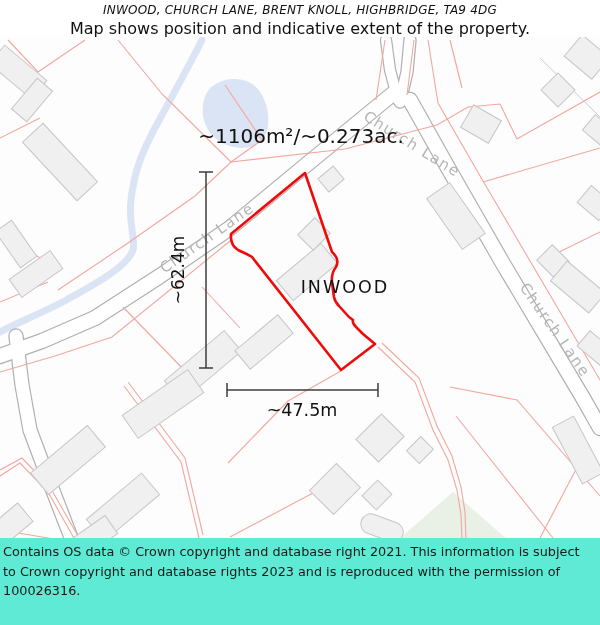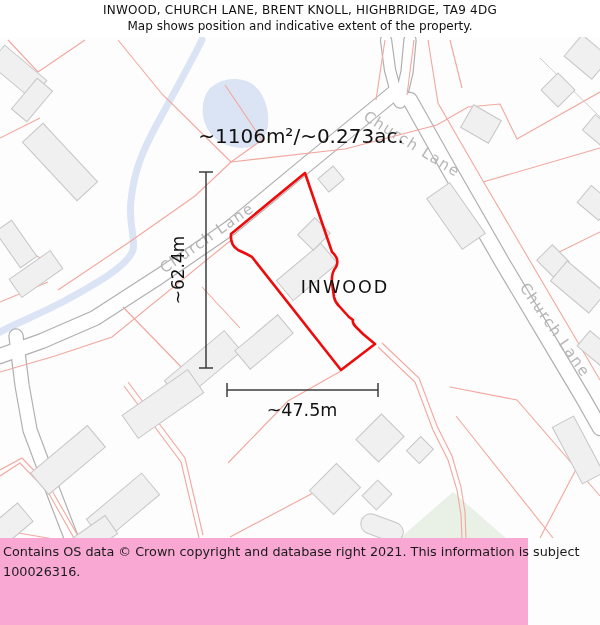--- a/index.html
+++ b/index.html
@@ -5,29 +5,29 @@
   html,body{margin:0;padding:0;}
   body{
     width:600px;height:625px;position:relative;overflow:hidden;
     background:#ffffff;
     font-family:"DejaVu Sans","Liberation Sans",sans-serif;
   }
   .header{
     position:absolute;top:0;left:0;width:600px;height:37px;
     background:#ffffff;text-align:center;z-index:5;
   }
-  .header .title{font-size:12px;color:#111;padding-top:3px;letter-spacing:0.2px;}
-  .header .subtitle{font-size:12px;color:#111;padding-top:2px;}
+  .header .title{font-size:12px;color:#111;padding-top:3px;letter-spacing:0.2px;font-style:italic;}
+  .header .subtitle{font-size:16px;color:#111;padding-top:2px;}
   .map-wrap{
     position:absolute;top:0;left:0;width:600px;height:625px;z-index:1;
     background:#fdfdfd;
   }
   .footer{
-    position:absolute;top:538px;left:0;width:528px;height:87px;
-    background:#f9a8d4;z-index:5;padding-top:4px;box-sizing:border-box;
+    position:absolute;top:538px;left:0;width:600px;height:87px;
+    background:#5eead4;z-index:5;padding-top:4px;box-sizing:border-box;
   }
   .footer .fline{
     font-size:12.8px;color:#1a1a1a;line-height:19.5px;padding-left:3px;
     white-space:nowrap;
   }
   svg text{user-select:none;}
 </style>
 </head>
 <body>
 
@@ -152,14 +152,15 @@
 </svg>
 </div>
 
 <div class="header">
   <div class="title">INWOOD, CHURCH LANE, BRENT KNOLL, HIGHBRIDGE, TA9 4DG</div>
   <div class="subtitle">Map shows position and indicative extent of the property.</div>
 </div>
 
 <div class="footer">
   <div class="fline">Contains OS data © Crown copyright and database right 2021. This information is subject</div>
+  <div class="fline">to Crown copyright and database rights 2023 and is reproduced with the permission of</div>
   <div class="fline">100026316.</div>
 </div>
 
 </body></html>

